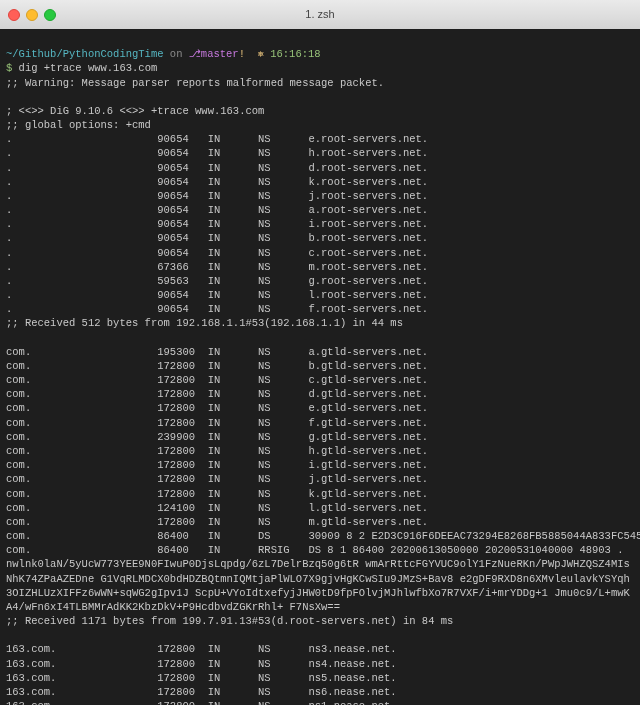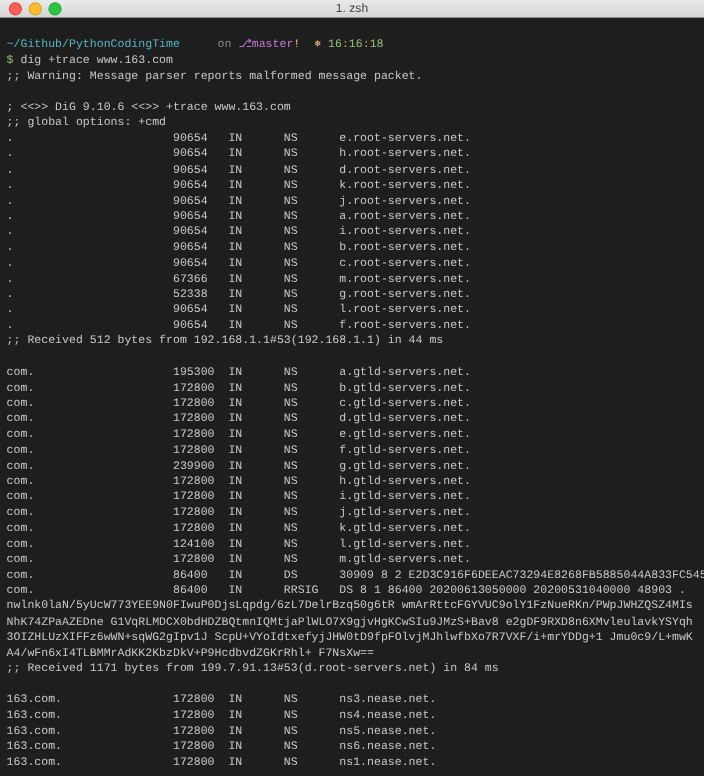--- a/index.html
+++ b/index.html
@@ -6,21 +6,21 @@
     margin: 0;
     padding: 0;
     background: #1e1e1e;
     font-family: Menlo, Monaco, "Courier New", monospace;
     font-size: 10.5px;
     line-height: 1.35;
     color: #c8c8c8;
     width: 640px;
   }
   .titlebar {
-    height: 16px;
+    height: 29px;
     background: linear-gradient(#eaeaea, #d4d4d4);
     display: flex;
     align-items: center;
     padding: 0 8px;
     position: relative;
   }
   .traffic {
     display: flex;
     gap: 6px;
     margin-right: 8px;
@@ -46,21 +46,21 @@
     padding: 4px 6px 10px 6px;
     background: #1e1e1e;
     white-space: pre;
     overflow: hidden;
     min-height: 680px;
   }
   .magenta { color: #c678dd; }
   .cyan    { color: #56b6c2; }
   .green   { color: #98c379; }
   .yellow  { color: #e5c07b; }
-  .prompt-grey { color: #8a8a8a; padding-left: 28px; }
+  .prompt-grey { color: #8a8a8a; }
   .row { white-space: pre; }
   .wrap { white-space: pre-wrap; word-break: break-all; }
 </style>
 </head>
 <body>
 
 <div class="titlebar">
   <div class="traffic">
     <div class="tl red"></div>
     <div class="tl yel"></div>
@@ -79,21 +79,21 @@
 <span class="row">.                       90654   IN      NS      e.root-servers.net.</span>
 <span class="row">.                       90654   IN      NS      h.root-servers.net.</span>
 <span class="row">.                       90654   IN      NS      d.root-servers.net.</span>
 <span class="row">.                       90654   IN      NS      k.root-servers.net.</span>
 <span class="row">.                       90654   IN      NS      j.root-servers.net.</span>
 <span class="row">.                       90654   IN      NS      a.root-servers.net.</span>
 <span class="row">.                       90654   IN      NS      i.root-servers.net.</span>
 <span class="row">.                       90654   IN      NS      b.root-servers.net.</span>
 <span class="row">.                       90654   IN      NS      c.root-servers.net.</span>
 <span class="row">.                       67366   IN      NS      m.root-servers.net.</span>
-<span class="row">.                       52338   IN      NS      g.root-servers.net.</span>
+<span class="row">.                       59563   IN      NS      g.root-servers.net.</span>
 <span class="row">.                       90654   IN      NS      l.root-servers.net.</span>
 <span class="row">.                       90654   IN      NS      f.root-servers.net.</span>
 <span class="row">;; Received 512 bytes from 192.168.1.1#53(192.168.1.1) in 44 ms</span>
 <span class="row"></span>
 <span class="row">com.                    195300  IN      NS      a.gtld-servers.net.</span>
 <span class="row">com.                    172800  IN      NS      b.gtld-servers.net.</span>
 <span class="row">com.                    172800  IN      NS      c.gtld-servers.net.</span>
 <span class="row">com.                    172800  IN      NS      d.gtld-servers.net.</span>
 <span class="row">com.                    172800  IN      NS      e.gtld-servers.net.</span>
 <span class="row">com.                    172800  IN      NS      f.gtld-servers.net.</span>

